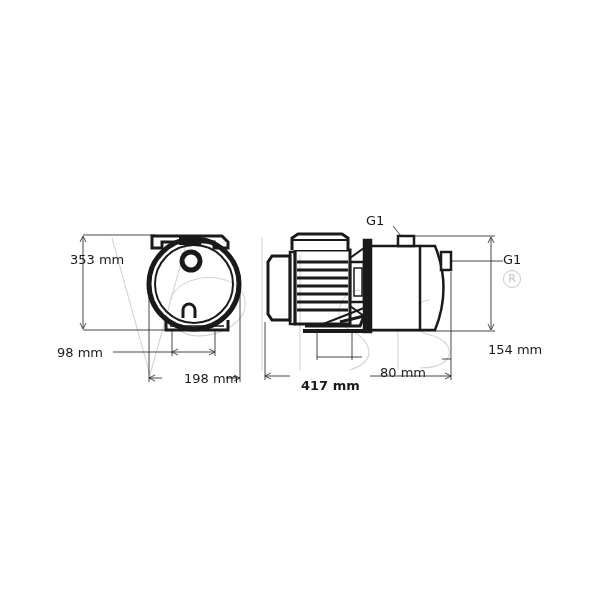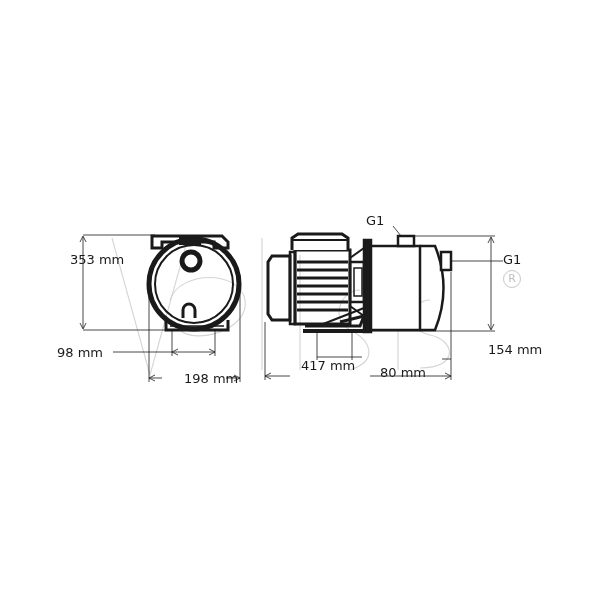--- a/index.html
+++ b/index.html
@@ -122,13 +122,13 @@
 </svg>
 
 <span class="lbl" style="left:70px; top:253px;">353 mm</span>
 <span class="lbl" style="left:57px; top:346px;">98 mm</span>
 <span class="lbl" style="left:152px; top:372px;margin-left:32px;">198 mm</span>
 <span class="lbl" style="left:366px; top:214px;">G1</span>
 <span class="lbl" style="left:503px; top:253px;">G1</span>
 <span class="reg" style="left:503px; top:270px;">R</span>
 <span class="lbl" style="left:488px; top:343px;">154 mm</span>
 <span class="lbl" style="left:380px; top:366px;">80 mm</span>
-<span class="lbl" style="left:301px; top:359px;">417 mm</span>
+<span class="lbl" style="left:301px; top:379px;font-weight:bold;">417 mm</span>
 
 </body></html>

